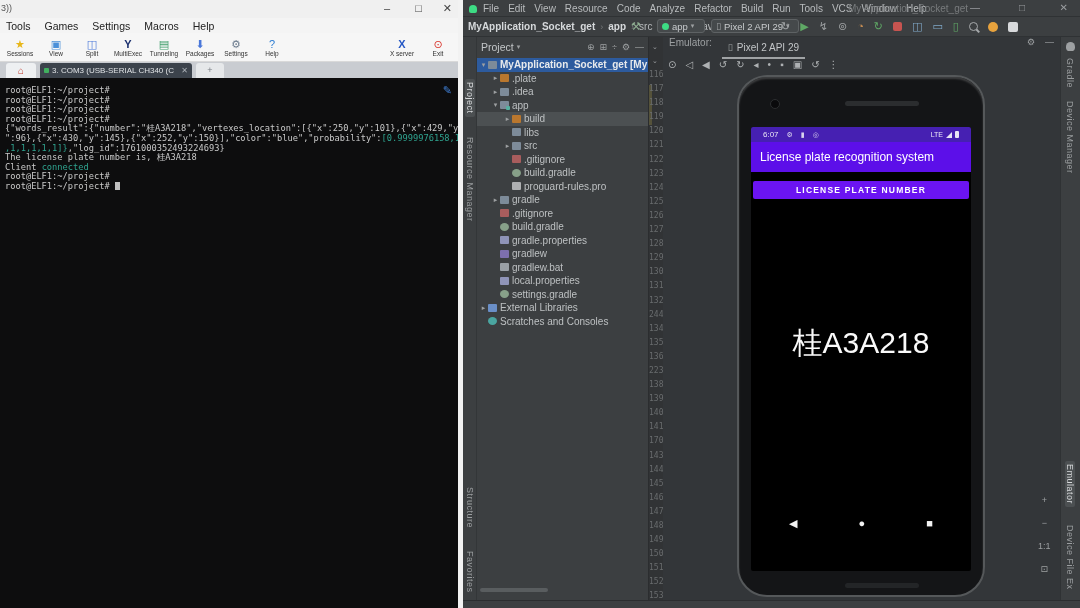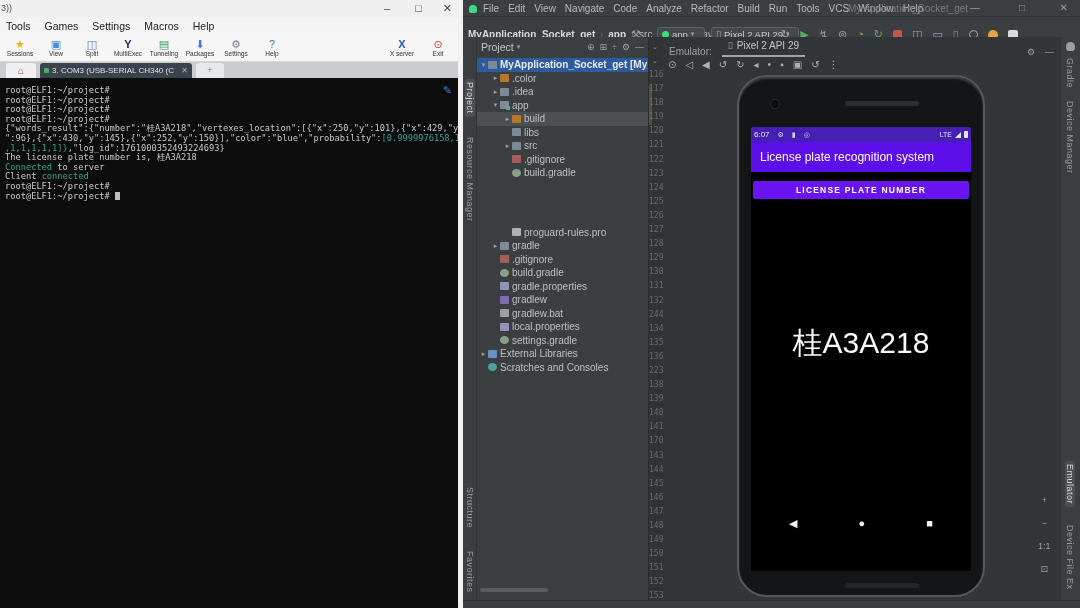--- a/index.html
+++ b/index.html
@@ -37,21 +37,21 @@
   #gap{left:458px;top:0;width:5px;height:608px;background:#f2f2f2;}
 
   
   #as{left:463px;top:0;width:617px;height:608px;background:#3c3f41;color:#bdc0c2;}
   #as-titlebar{left:0;top:0;width:617px;height:17px;background:#3c3f41;border-bottom:1px solid #2f3234;box-sizing:border-box;}
   #as-logo{left:6px;top:5px;width:8px;height:8px;background:#3ddc84;border-radius:50% 50% 2px 2px;}
   #as-menus{left:20px;top:0;height:17px;display:flex;align-items:center;gap:9px;position:absolute;}
   .as-menu{font-size:10px;color:#b8bbbd;}
   #as-title{left:385px;top:3px;font-size:10px;color:#787b7d;}
   .as-winbtn{top:2px;font-size:10px;color:#9a9da0;}
-  #as-toolbar{left:0;top:17px;width:617px;height:20px;background:#3c3f41;border-bottom:1px solid #2f3234;box-sizing:border-box;margin-top:8px;}
+  #as-toolbar{left:0;top:17px;width:617px;height:20px;background:#3c3f41;border-bottom:1px solid #2f3234;box-sizing:border-box;}
   #as-crumbs{left:5px;top:0;height:19px;display:flex;align-items:center;gap:5px;position:absolute;}
   .crumb{font-size:10px;color:#b8bbbd;white-space:nowrap;}
   .crumb.b{font-weight:bold;color:#d6d9db;}
   .crumb-sep{font-size:9px;color:#76797b;}
   #as-hammer{left:168px;top:3px;font-size:11px;color:#8fae92;}
   .dropbox{top:2px;height:14px;border:1px solid #5e6264;border-radius:3px;background:#45494b;display:flex;align-items:center;padding:0 4px;gap:3px;box-sizing:border-box;position:absolute;}
   .dropbox .txt{font-size:9.5px;color:#c8cbcd;white-space:nowrap;}
   .dropbox .caret{font-size:7px;color:#9da0a2;}
   .droid{width:7px;height:7px;background:#3ddc84;border-radius:50%;}
   .phoneglyph{font-size:9px;color:#9da0a2;}
@@ -98,36 +98,36 @@
 
   
   #as-gutter{left:185px;top:37px;width:15px;height:563px;background:#313335;border-left:1px solid #2b2d2f;box-sizing:border-box;overflow:hidden;}
   #gutter-nums{position:absolute;left:0;top:31px;width:13px;text-align:left;font-family:"DejaVu Sans Mono",monospace;font-size:8px;color:#696c6e;}
   #gutter-nums div{height:14.1px;line-height:14.1px;}
   .gut-chev{position:absolute;left:3px;font-size:7px;color:#9da0a2;}
   #gut-mark{position:absolute;left:0;top:48px;width:3px;height:40px;background:#55523a;}
 
   
   #as-emulator{left:200px;top:37px;width:397px;height:563px;background:#333639;overflow:hidden;}
-  #emu-header{position:absolute;left:0;top:0;width:100%;height:20px;display:flex;align-items:flex-end;}
+  #emu-header{position:absolute;left:0;top:0;width:100%;height:20px;display:flex;align-items:flex-start;}
   #emu-label{font-size:10px;color:#9da0a2;margin-left:6px;}
   #emu-tab{margin-left:10px;height:20px;display:flex;align-items:center;gap:4px;border-bottom:2px solid #a0a3a5;padding:0 6px;}
   #emu-tab .txt{font-size:10px;color:#c3c6c8;white-space:nowrap;}
   #emu-hicons{margin-left:auto;margin-right:6px;display:flex;gap:10px;}
   #emu-controls{position:absolute;left:5px;top:22px;display:flex;gap:9px;align-items:center;}
   .ec{font-size:10px;color:#aeb1b3;line-height:12px;}
   #emu-zoomstack{position:absolute;left:375px;top:458px;display:flex;flex-direction:column;gap:13px;align-items:center;}
   .ez{font-size:9px;color:#9da0a2;line-height:10px;}
 
   
   #phone{position:absolute;left:74px;top:38px;width:248px;height:522px;background:#141517;border:2px solid #55585a;border-radius:30px;box-sizing:border-box;box-shadow:inset 0 2px 2px rgba(255,255,255,.18);}
   #ph-cam{position:absolute;left:31px;top:22px;width:8px;height:8px;border-radius:50%;background:#0a0a0c;border:1px solid #2c2e30;}
   #ph-speaker-top{position:absolute;left:106px;top:24px;width:74px;height:5px;border-radius:3px;background:#2b2d2f;}
   #ph-screen{position:absolute;left:12px;top:50px;width:220px;height:444px;background:#000;border-radius:2px;overflow:hidden;}
-  #ph-status{position:absolute;left:0;top:0;width:100%;height:15px;display:flex;align-items:center;padding:0 3px;box-sizing:border-box;gap:8px;}
+  #ph-status{position:absolute;left:0;top:0;width:100%;height:15px;display:flex;align-items:center;padding:0 12px;box-sizing:border-box;gap:8px;}
   #ph-time{font-size:8px;color:#e8e4f5;}
   .ph-sic{font-size:7px;color:#d9d4ee;line-height:8px;}
   #ph-status-right{margin-left:auto;display:flex;align-items:center;gap:3px;}
   #ph-net{font-size:7px;color:#e8e4f5;}
   #ph-signal{width:0;height:0;border-left:6px solid transparent;border-bottom:6px solid #e8e4f5;}
   #ph-batt{width:4px;height:7px;background:#e8e4f5;border-radius:1px;}
   #ph-appbar{position:absolute;left:0;top:15px;width:100%;height:30px;display:flex;align-items:center;padding-left:9px;box-sizing:border-box;}
   #ph-appbar .t{font-size:12px;color:#ffffff;}
   #ph-button{position:absolute;left:2px;top:54px;width:216px;height:18px;border-radius:2px;display:flex;align-items:center;justify-content:center;}
   #ph-button .t{font-size:8.5px;font-weight:bold;letter-spacing:1.2px;color:#fff;}
@@ -221,37 +221,36 @@
     <span id="mx-pencil">✎</span>
     <div id="term">
         <div class="tline"><span>root@ELF1:~/project#</span></div>
         <div class="tline"><span>root@ELF1:~/project#</span></div>
         <div class="tline"><span>root@ELF1:~/project#</span></div>
         <div class="tline"><span>root@ELF1:~/project#</span></div>
         <div class="tline"><span>{"words_result":{"number":"桂A3A218","vertexes_location":[{"x":250,"y":101},{"x":429,"y</span></div>
         <div class="tline"><span>":96},{"x":430,"y":145},{"x":252,"y":150}],"color":"blue","probability":</span><span class="teal">[0.9999976158,1</span></div>
         <div class="tline"><span class="teal">,1,1,1,1,1]}</span><span>,"log_id":1761000352493224693}</span></div>
         <div class="tline"><span>The license plate number is, 桂A3A218</span></div>
-        <div class="tline"><span class="teal">Connected</span><span> to server</span></div>
         <div class="tline"><span>Client </span><span class="teal">connected</span></div>
         <div class="tline"><span>root@ELF1:~/project#</span></div>
         <div class="tline"><span>root@ELF1:~/project# </span><span class="cursor"></span></div>
       </div>
   </div>
 
   <div id="gap" class="abs"></div>
 
   <div id="as" class="abs">
     <div id="as-titlebar" class="abs">
       <span id="as-logo" class="abs"></span>
       <div id="as-menus">
           <span class="as-menu">File</span>
           <span class="as-menu">Edit</span>
           <span class="as-menu">View</span>
-          <span class="as-menu">Navigate</span>
+          <span class="as-menu">Resource</span>
           <span class="as-menu">Code</span>
           <span class="as-menu">Analyze</span>
           <span class="as-menu">Refactor</span>
           <span class="as-menu">Build</span>
           <span class="as-menu">Run</span>
           <span class="as-menu">Tools</span>
           <span class="as-menu">VCS</span>
           <span class="as-menu">Window</span>
           <span class="as-menu">Help</span>
         </div>
@@ -321,21 +320,21 @@
       </div>
       <div id="prj-tree">
           <div class="trow selblue" style="padding-left: 2px;">
             <span class="chev">▾</span>
             <span class="fi fi-folder"></span>
             <span class="lbl">MyApplication_Socket_get [My App</span>
           </div>
           <div class="trow" style="padding-left: 14px;">
             <span class="chev">▸</span>
             <span class="fi fi-folder-excluded"></span>
-            <span class="lbl">.color</span>
+            <span class="lbl">.plate</span>
           </div>
           <div class="trow" style="padding-left: 14px;">
             <span class="chev">▸</span>
             <span class="fi fi-folder"></span>
             <span class="lbl">.idea</span>
           </div>
           <div class="trow" style="padding-left: 14px;">
             <span class="chev">▾</span>
             <span class="fi fi-module"></span>
             <span class="lbl">app</span>
@@ -358,21 +357,21 @@
           <div class="trow" style="padding-left: 26px;">
             <span class="chev"></span>
             <span class="fi fi-git"></span>
             <span class="lbl">.gitignore</span>
           </div>
           <div class="trow" style="padding-left: 26px;">
             <span class="chev"></span>
             <span class="fi fi-gradle"></span>
             <span class="lbl">build.gradle</span>
           </div>
-          <div class="trow" style="padding-left: 26px; margin-top: 46px;">
+          <div class="trow" style="padding-left: 26px;">
             <span class="chev"></span>
             <span class="fi fi-file"></span>
             <span class="lbl">proguard-rules.pro</span>
           </div>
           <div class="trow" style="padding-left: 14px;">
             <span class="chev">▸</span>
             <span class="fi fi-folder"></span>
             <span class="lbl">gradle</span>
           </div>
           <div class="trow" style="padding-left: 14px;">

